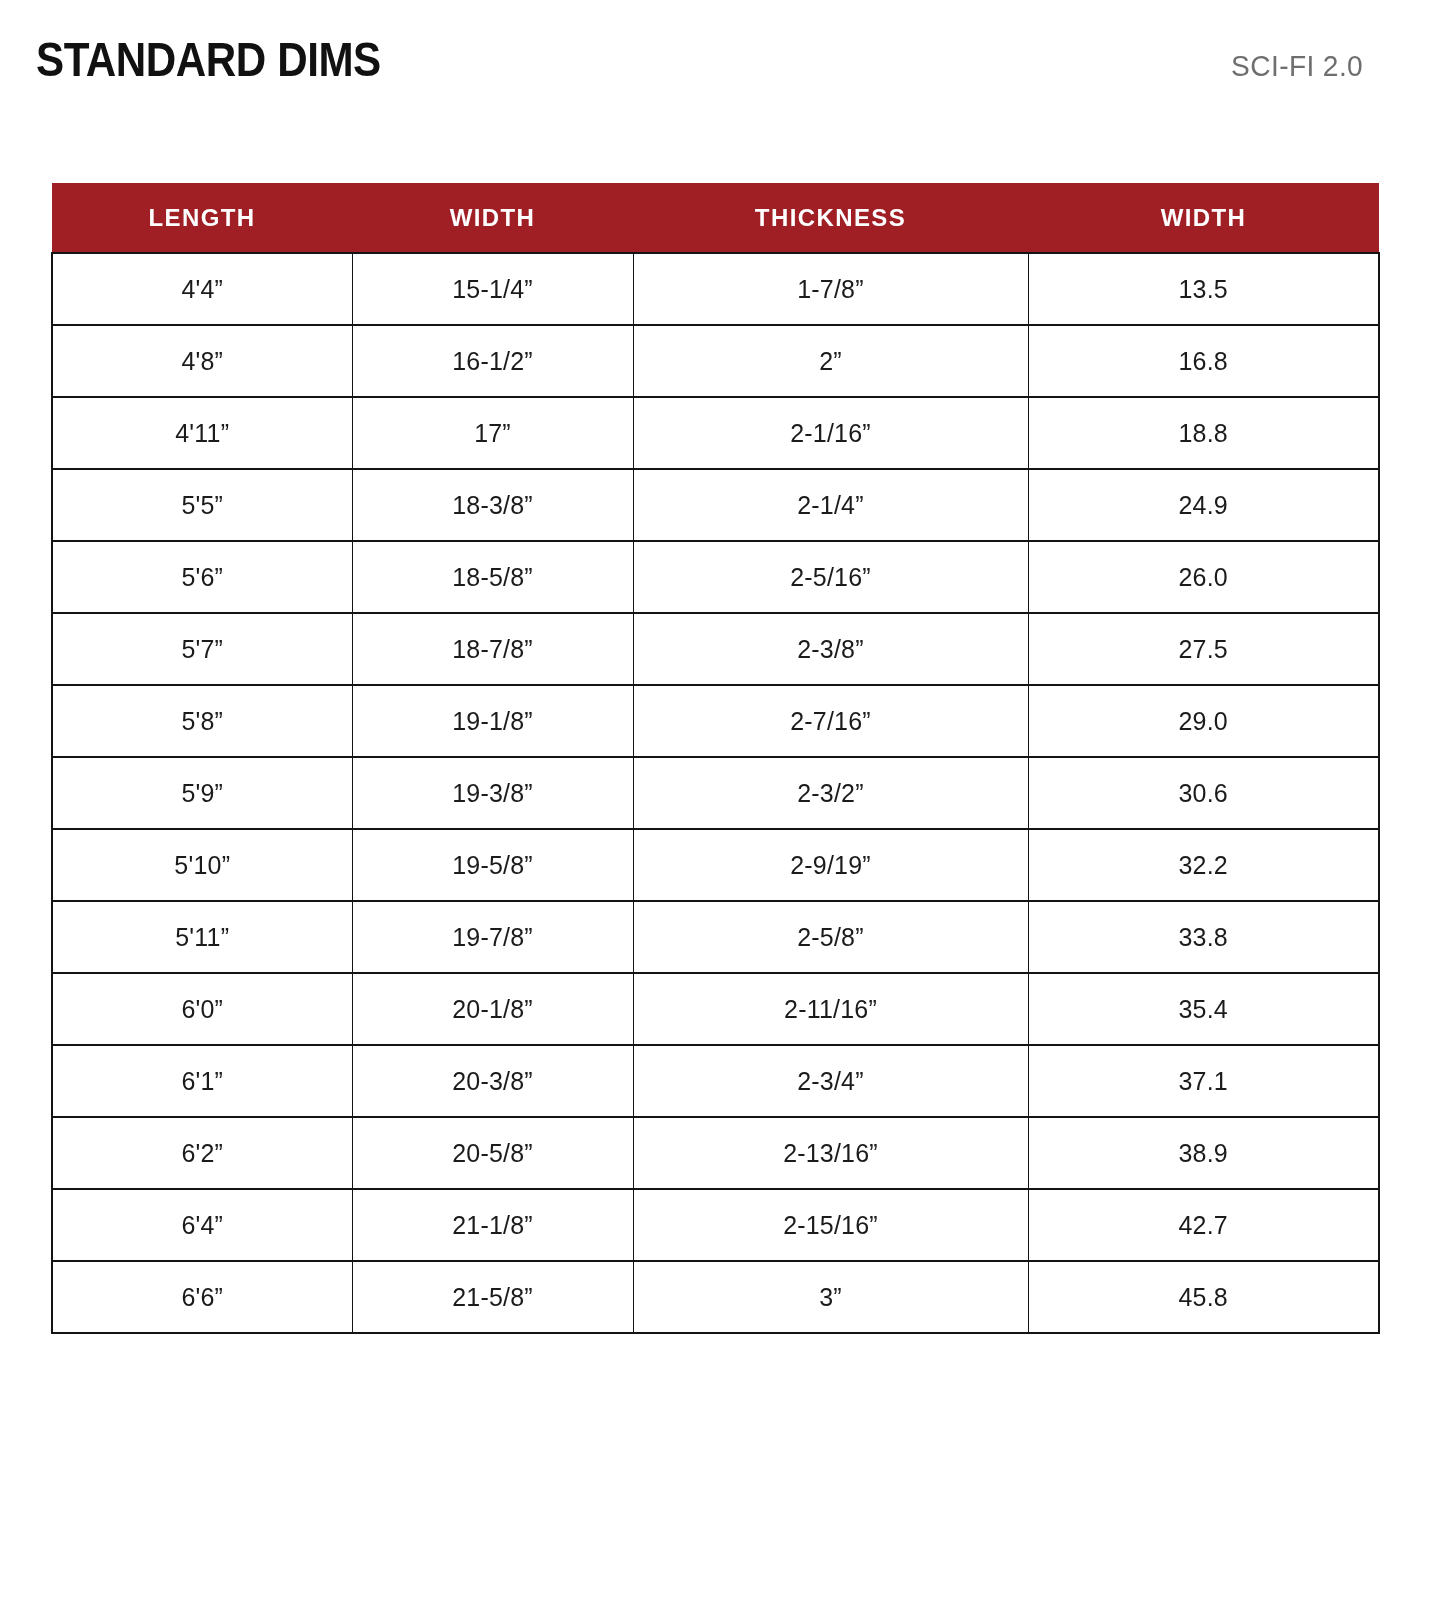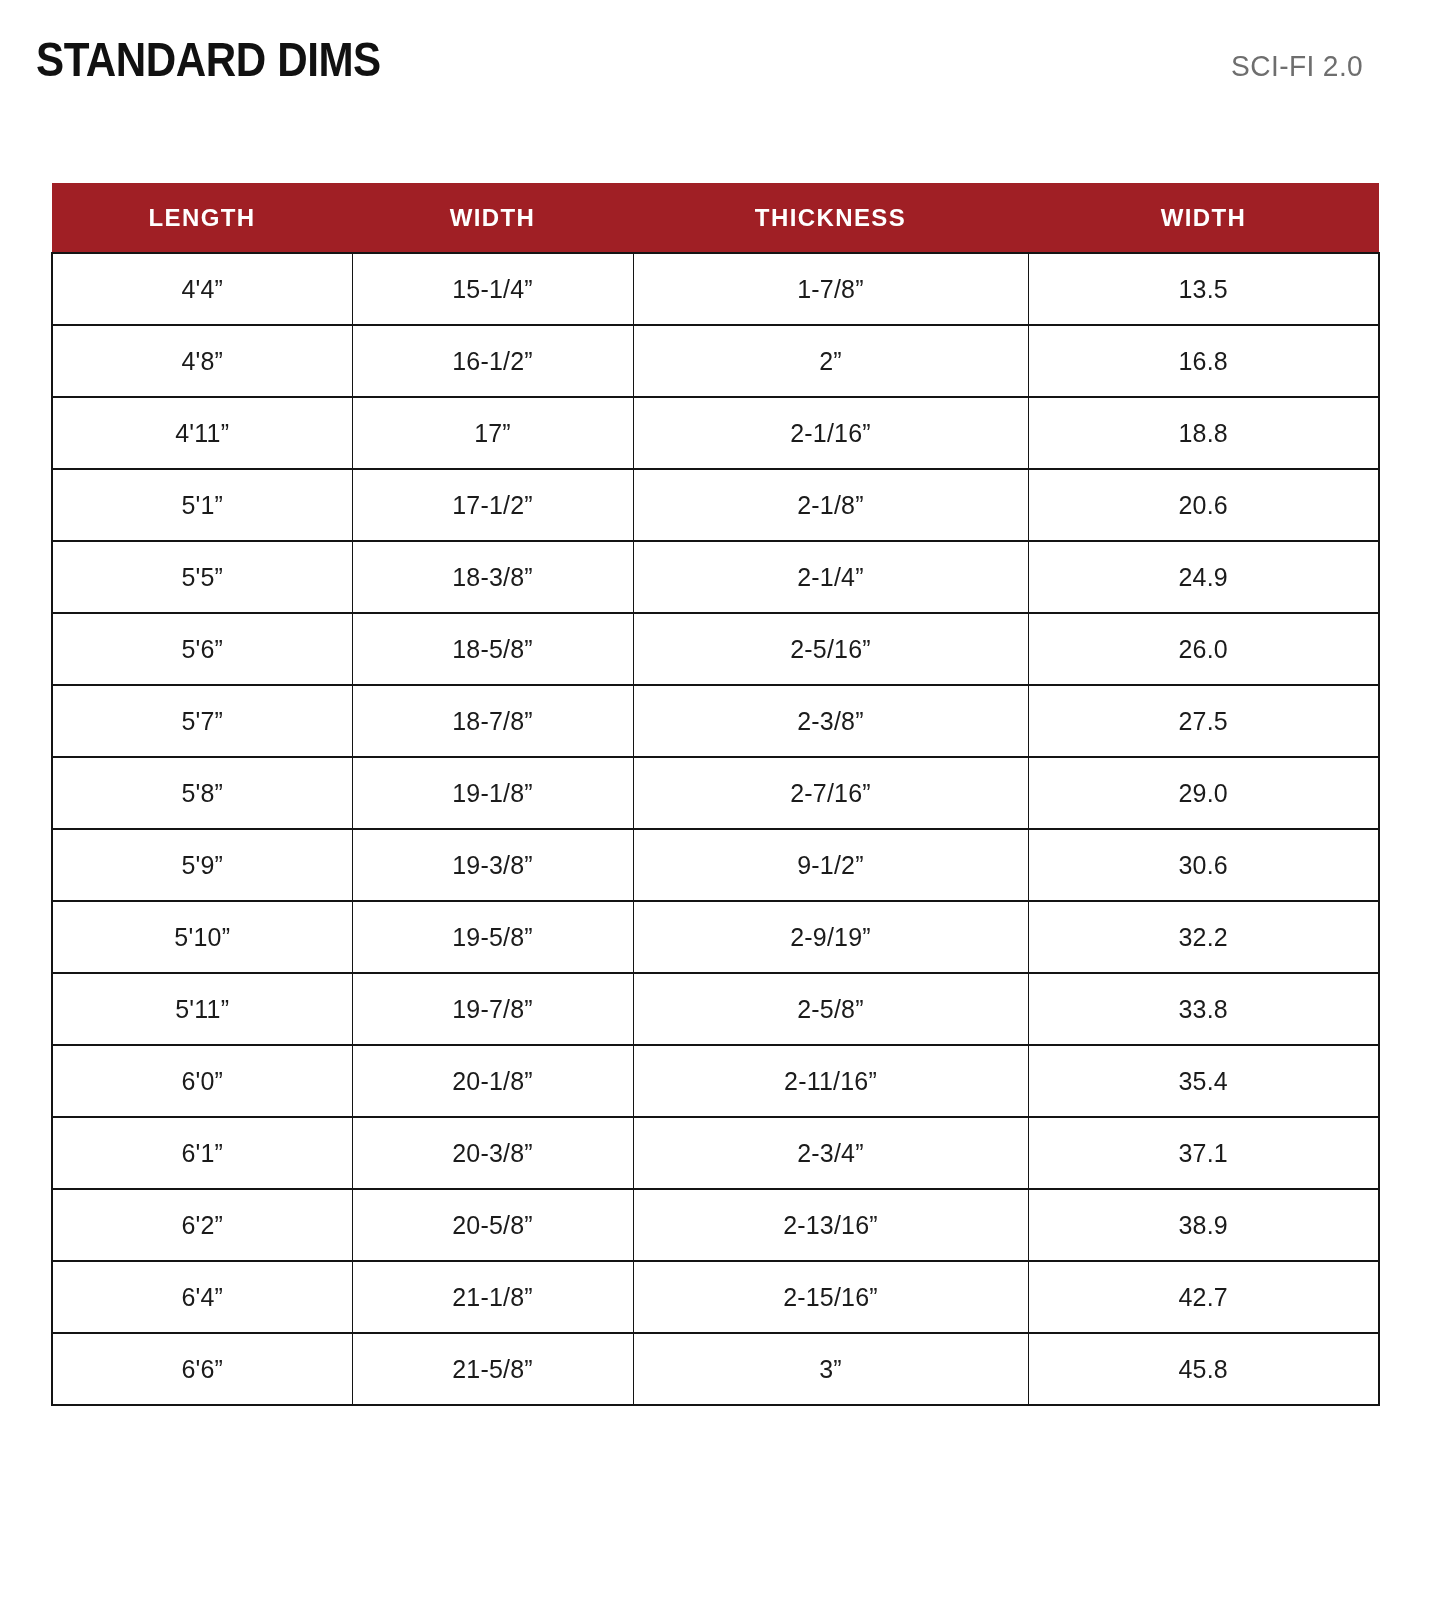--- a/index.html
+++ b/index.html
@@ -172,26 +172,20 @@
             <td>2”</td>
             <td>16.8</td>
           </tr>
           <tr>
             <td>4'11”</td>
             <td>17”</td>
             <td>2-1/16”</td>
             <td>18.8</td>
           </tr>
           <tr>
-            <td>5'1”</td>
-            <td>17-1/2”</td>
-            <td>2-1/8”</td>
-            <td>20.6</td>
-          </tr>
-          <tr>
             <td>5'5”</td>
             <td>18-3/8”</td>
             <td>2-1/4”</td>
             <td>24.9</td>
           </tr>
           <tr>
             <td>5'6”</td>
             <td>18-5/8”</td>
             <td>2-5/16”</td>
             <td>26.0</td>
@@ -204,21 +198,21 @@
           </tr>
           <tr>
             <td>5'8”</td>
             <td>19-1/8”</td>
             <td>2-7/16”</td>
             <td>29.0</td>
           </tr>
           <tr>
             <td>5'9”</td>
             <td>19-3/8”</td>
-            <td>9-1/2”</td>
+            <td>2-3/2”</td>
             <td>30.6</td>
           </tr>
           <tr>
             <td>5'10”</td>
             <td>19-5/8”</td>
             <td>2-9/19”</td>
             <td>32.2</td>
           </tr>
           <tr>
             <td>5'11”</td>

